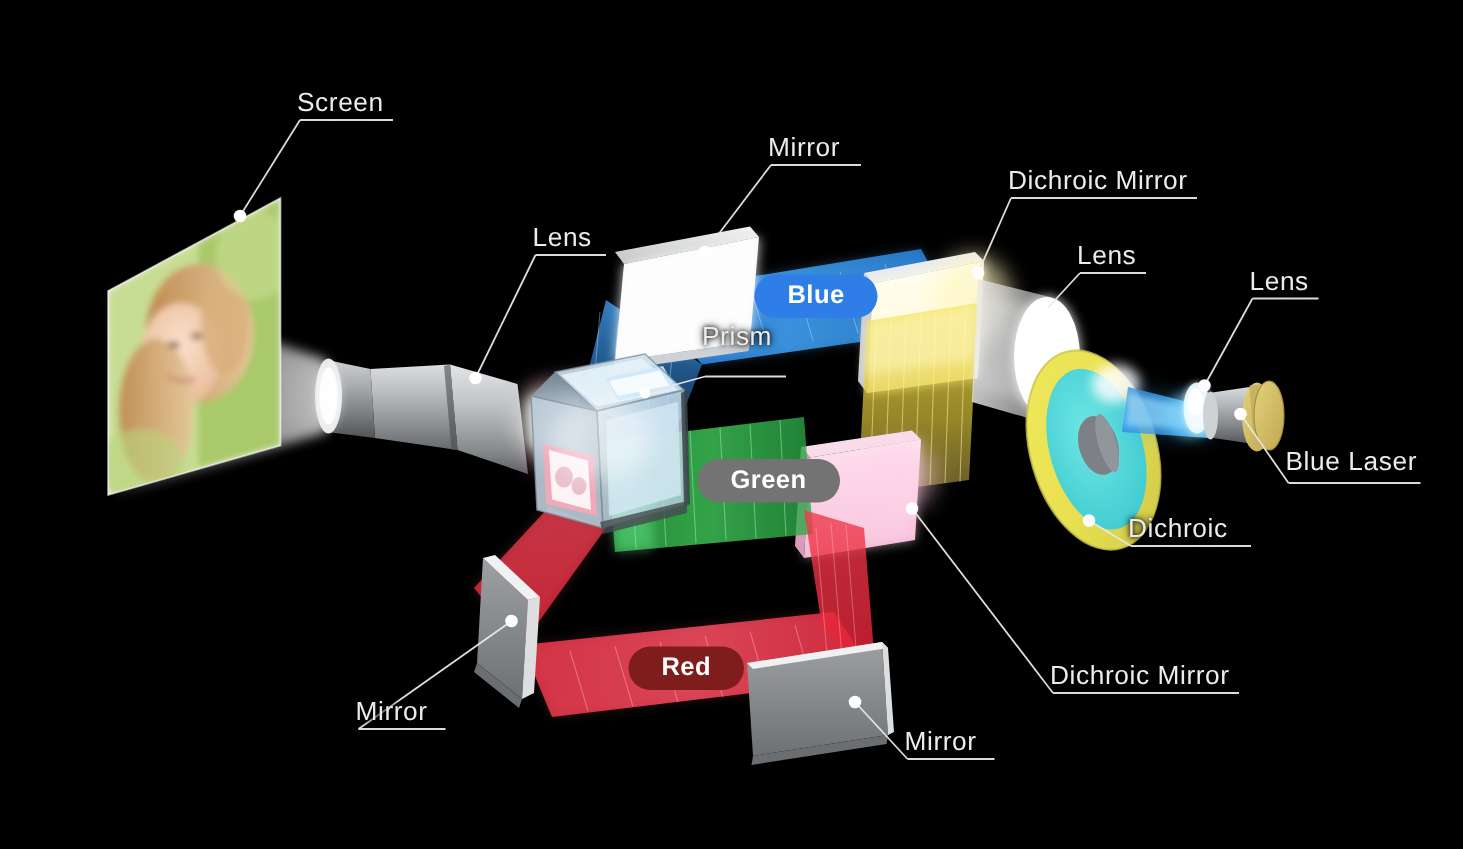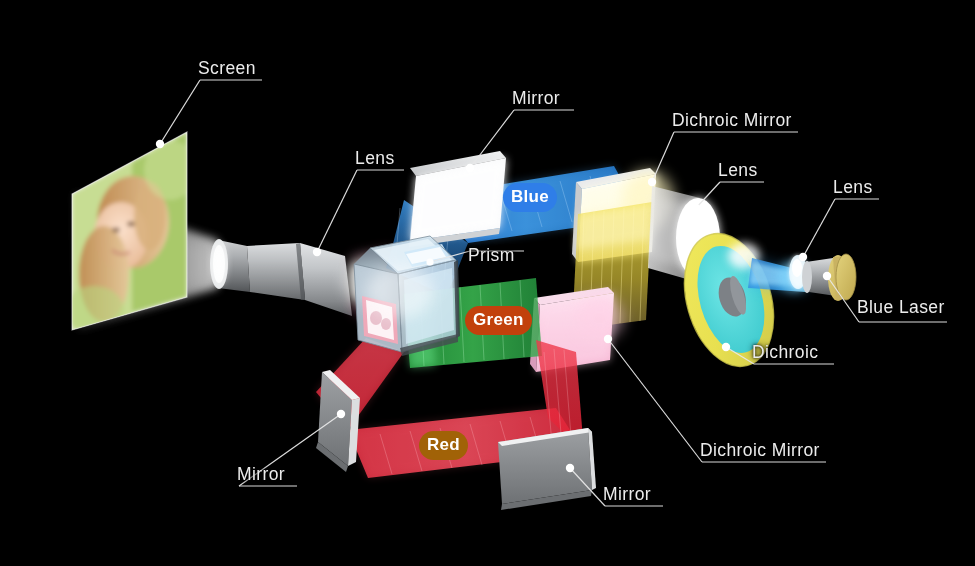--- a/index.html
+++ b/index.html
@@ -11,21 +11,21 @@
   }
   #stage{position:absolute;inset:0;width:975px;height:566px;}
   #art{position:absolute;left:0;top:0;width:975px;height:566px;}
   .lbl{
     position:absolute;color:#ececec;font-size:17.5px;letter-spacing:.4px;
     white-space:nowrap;font-family:"Liberation Sans", sans-serif;
     text-shadow:0 0 3px #000,0 0 6px #000;
   }
   .pill{
     position:absolute;color:#fff;font-weight:bold;font-size:17px;
-    padding:4px 8px 5px;border-radius:999px;white-space:nowrap;
+    padding:4px 22px 5px;border-radius:999px;white-space:nowrap;
     font-family:"Liberation Sans", sans-serif;letter-spacing:.3px;
   }
 </style>
 </head>
 <body>
 
 <div id="stage">
 
   <svg id="art" viewBox="0 0 975 566">
     <defs>
@@ -429,27 +429,27 @@
       <circle cx="726" cy="347" r="4.2"></circle>
       <circle cx="608" cy="339" r="4.2"></circle>
       <circle cx="341" cy="414" r="4.2"></circle>
       <circle cx="570" cy="468" r="4.2"></circle>
     </g>
   </svg>
 
   <div class="lbl" style="left:198px;top:58px">Screen</div>
   <div class="lbl" style="left:355px;top:148px">Lens</div>
   <div class="lbl" style="left:512px;top:88px">Mirror</div>
-  <div class="lbl" style="left:468px;top:245px">Prism</div>
+  <div class="lbl" style="left:468px;top:214px">Prism</div>
   <div class="lbl" style="left:672px;top:110px">Dichroic Mirror</div>
   <div class="lbl" style="left:718px;top:160px">Lens</div>
   <div class="lbl" style="left:833px;top:177px">Lens</div>
   <div class="lbl" style="left:857px;top:297px">Blue Laser</div>
   <div class="lbl" style="left:752px;top:342px">Dichroic</div>
   <div class="lbl" style="left:700px;top:440px">Dichroic Mirror</div>
   <div class="lbl" style="left:237px;top:464px">Mirror</div>
   <div class="lbl" style="left:603px;top:484px">Mirror</div>
 
   <div class="pill" id="pill-blue" style="left: 503px; top: 183px; background: rgb(47, 126, 232);">Blue</div>
-  <div class="pill" id="pill-green" style="left: 465px; top: 306px; background: #c2410c;">Green</div>
-  <div class="pill" id="pill-red" style="left: 419px; top: 431px; background: #a16207;">Red</div>
+  <div class="pill" id="pill-green" style="left: 465px; top: 306px; background: #737373;">Green</div>
+  <div class="pill" id="pill-red" style="left: 419px; top: 431px; background: #7f1d1d;">Red</div>
 
 </div>
 
 </body></html>

